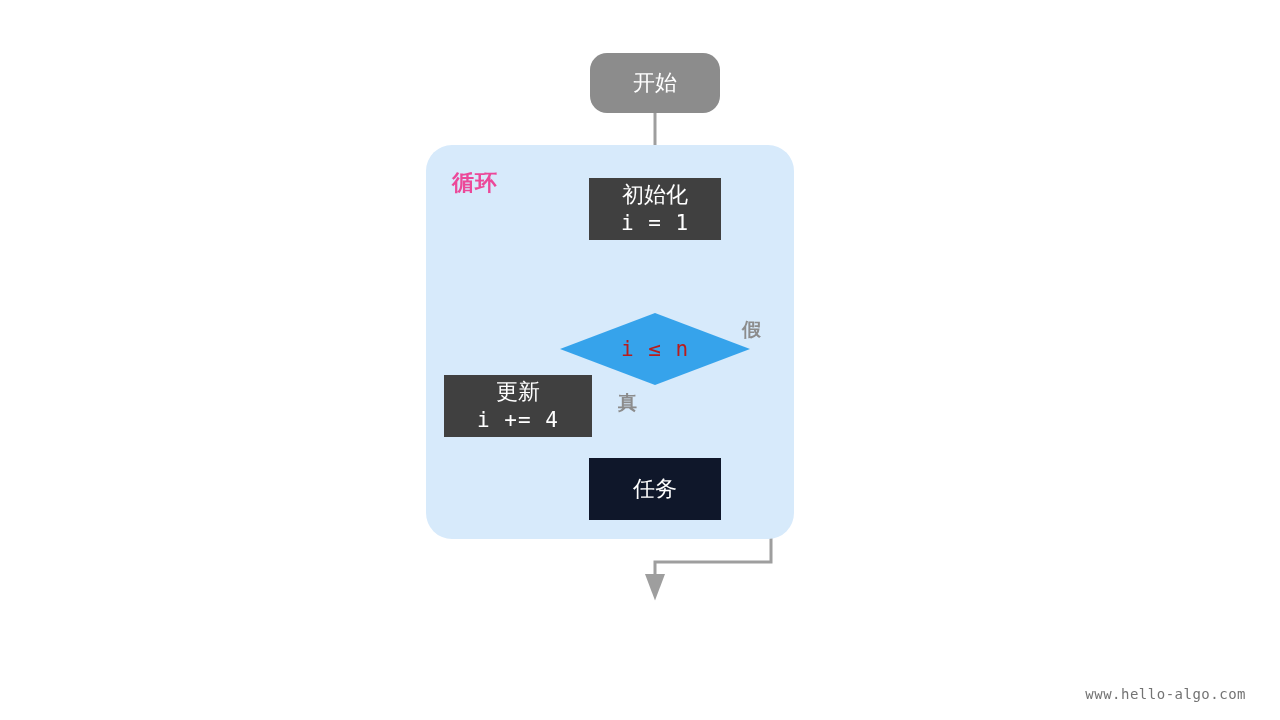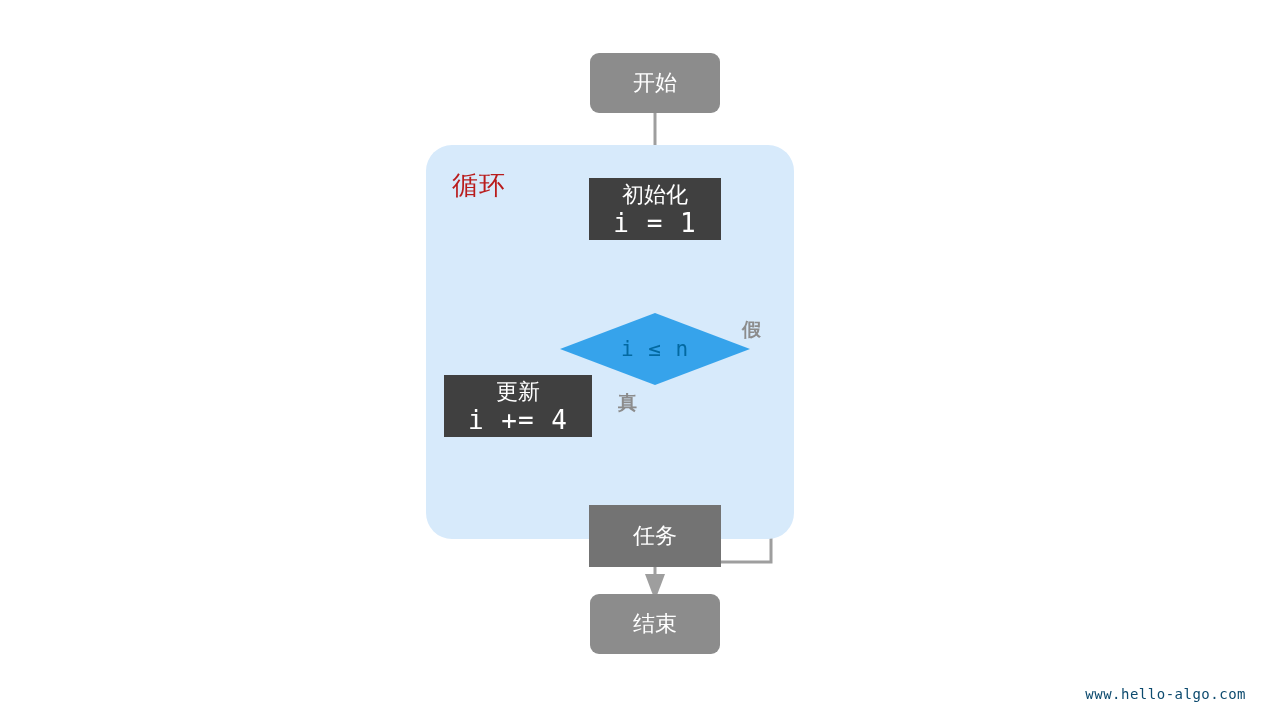--- a/index.html
+++ b/index.html
@@ -34,23 +34,23 @@
     width: 368px;
     height: 394px;
     background: #d7eafb;
     border-radius: 26px;
     z-index: 1;
   }
   .loop-label {
     position: absolute;
     left: 452px;
     top: 168px;
-    font-size: 26px;
-    font-weight: normal;
-    color: #b91c1c;
+    font-size: 22px;
+    font-weight: bold;
+    color: #ec4899;
     letter-spacing: 1px;
     z-index: 4;
     white-space: nowrap;
   }
 
   
   .node {
     position: absolute;
     display: flex;
     flex-direction: column;
@@ -61,36 +61,35 @@
     z-index: 3;
     box-sizing: border-box;
   }
   .node .line1 {
     font-size: 22px;
     line-height: 28px;
     white-space: nowrap;
   }
   .node .line2 {
     font-family: "DejaVu Sans Mono", "Liberation Mono", monospace;
-    font-size: 26px;
+    font-size: 21px;
     line-height: 28px;
     white-space: nowrap;
     letter-spacing: 1px;
   }
 
   .node-terminal {
     background: #8c8c8c;
-    border-radius: 9px;
+    border-radius: 17px;
   }
   .node-process {
     background: #404040;
   }
   .node-task {
-    background: #737373;
-    margin-top: 47px;
+    background: #0f172a;
   }
 
   #node-start  { left: 590px; top: 53px;  width: 130px; height: 60px; }
   #node-init   { left: 589px; top: 178px; width: 132px; height: 62px; }
   #node-update { left: 444px; top: 375px; width: 148px; height: 62px; }
   #node-task   { left: 589px; top: 458px; width: 132px; height: 62px; }
   #node-end    { left: 590px; top: 594px; width: 130px; height: 60px; }
 
   
   .node-decision {
@@ -112,21 +111,21 @@
   }
   .node-decision .diamond-text {
     position: absolute;
     left: 0;
     top: 0;
     width: 100%;
     height: 100%;
     display: flex;
     align-items: center;
     justify-content: center;
-    color: #0369a1;
+    color: #b91c1c;
     font-family: "DejaVu Sans Mono", "Liberation Mono", monospace;
     font-size: 21px;
     letter-spacing: 1px;
     white-space: nowrap;
   }
 
   
   .edge-label {
     position: absolute;
     font-size: 19px;
@@ -138,21 +137,21 @@
   #label-true  { left: 618px; top: 390px; }
   #label-false { left: 742px; top: 317px; }
 
   
   .watermark {
     position: absolute;
     right: 34px;
     bottom: 18px;
     font-family: "DejaVu Sans Mono", "Liberation Mono", monospace;
     font-size: 14px;
-    color: #0c4a6e;
+    color: #737373;
     letter-spacing: 0.5px;
     z-index: 5;
     white-space: nowrap;
   }
 </style>
 </head>
 <body>
 
 <div id="canvas">
 
@@ -197,22 +196,19 @@
 
   <div id="node-update" class="node node-process">
     <span class="line1">更新</span>
     <span class="line2">i += 4</span>
   </div>
 
   <div id="node-task" class="node node-task">
     <span class="line1">任务</span>
   </div>
 
-  <div id="node-end" class="node node-terminal">
-    <span class="line1">结束</span>
-  </div>
 
   <div id="label-true" class="edge-label">真</div>
   <div id="label-false" class="edge-label">假</div>
 
   <div class="watermark">www.hello-algo.com</div>
 
 </div>
 
 </body></html>

